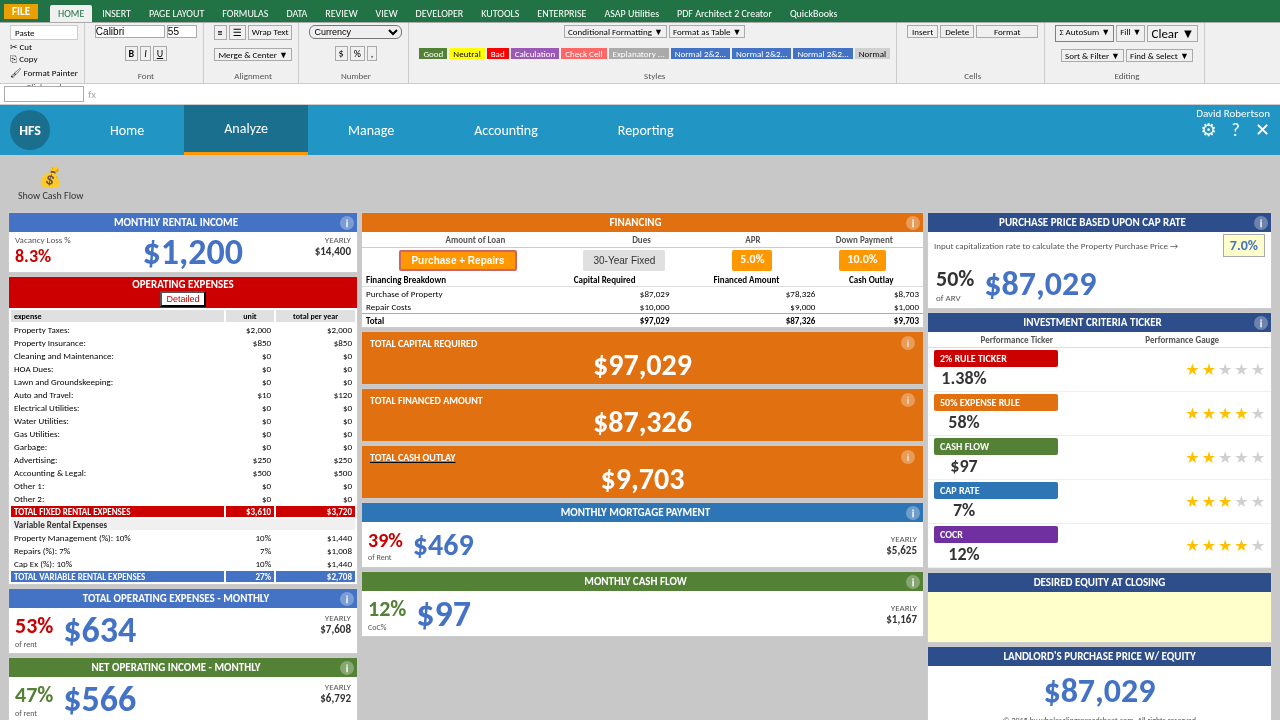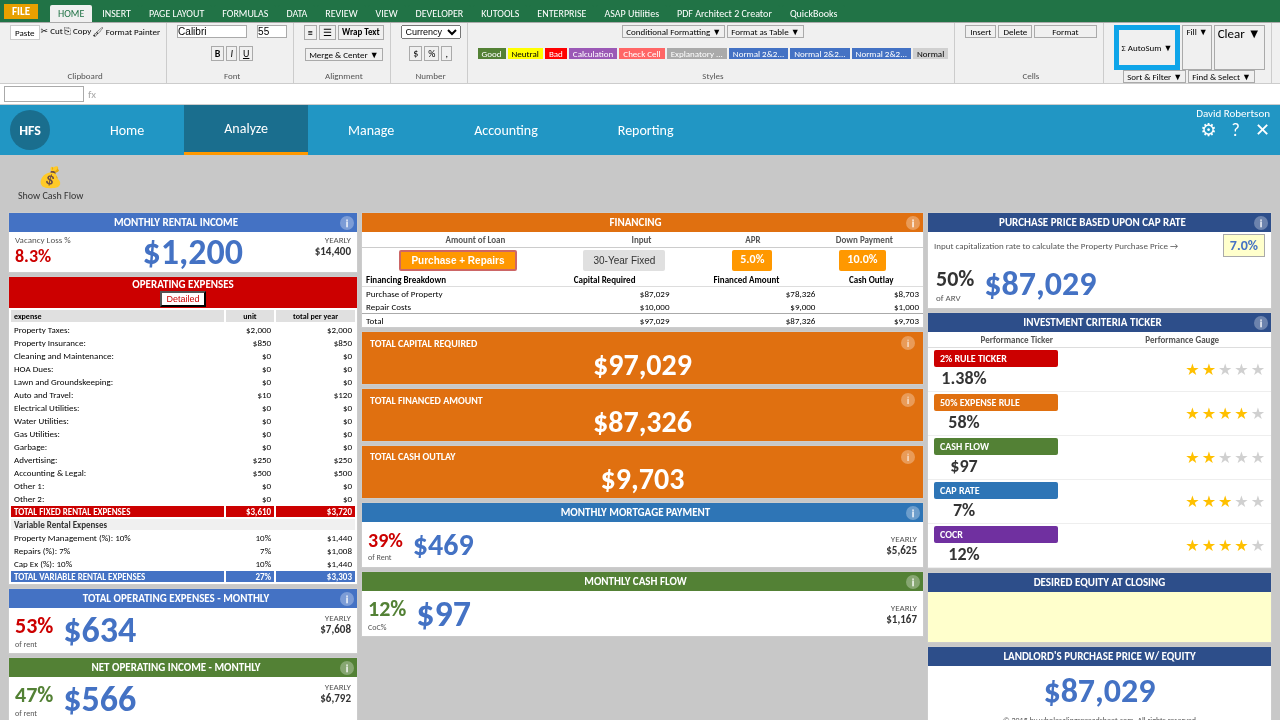--- a/index.html
+++ b/index.html
@@ -81,21 +81,21 @@
     .fin-btn-row { display: flex; justify-content: space-around; padding: 2px 4px; }
     .fin-btn { background: #ff9800; color: white; border: none; padding: 3px 10px; font-size: 10px; font-weight: bold; cursor: pointer; border-radius: 2px; }
     .fin-btn-selected { background: #ff9800; color: white; border: 2px solid #c66; }
     .fin-btn-plain { background: #e0e0e0; color: #333; border: none; padding: 3px 10px; font-size: 10px; cursor: pointer; border-radius: 2px; }
     .fin-rate { background: #ff9800; color: white; font-weight: bold; padding: 2px 8px; font-size: 12px; border-radius: 2px; }
 
     .fin-breakdown-table { width: 100%; font-size: 9px; border-collapse: collapse; }
     .fin-breakdown-table th { font-size: 9px; padding: 1px 4px; text-align: center; border-bottom: 1px solid #ddd; }
     .fin-breakdown-table td { padding: 1px 4px; text-align: right; margin-top: 32px; }
     .fin-breakdown-table td:first-child { text-align: left; }
-    .fin-breakdown-table tr.total-row td { font-weight: normal; border-top: 1px solid #aaa; }
+    .fin-breakdown-table tr.total-row td { font-weight: bold; border-top: 1px solid #aaa; }
 
     .fin-big-card { text-align: center; padding: 4px; }
     .fin-big-label { font-size: 10px; color: white; font-weight: bold; }
     .fin-big-amount { font-size: 30px; font-weight: bold; color: white; line-height: 1; }
     .fin-orange { background: #e07010; }
 
     .mortgage-row { display: flex; align-items: center; padding: 4px 6px; background: white; }
     .mortgage-pct { font-size: 20px; color: #c00; font-weight: bold; }
     .mortgage-small { font-size: 8px; color: #555; }
     .mortgage-amount { font-size: 30px; color: #4472c4; font-weight: bold; margin: 0 10px; }
@@ -154,59 +154,59 @@
       <span class="ribbon-tab">DEVELOPER</span>
       <span class="ribbon-tab">KUTOOLS</span>
       <span class="ribbon-tab">ENTERPRISE</span>
       <span class="ribbon-tab">ASAP Utilities</span>
       <span class="ribbon-tab">PDF Architect 2 Creator</span>
       <span class="ribbon-tab">QuickBooks</span>
     </div>
   </div>
   <div class="ribbon-content">
     <div class="ribbon-group">
-      <div style="display:flex;flex-direction:row;gap:1px">
+      <div style="display:flex;flex-direction:column;gap:1px">
         <div style="background:#fff;border:1px solid #ccc;padding:1px 4px;font-size:9px;cursor:pointer;">Paste</div>
         <div style="display:flex;gap:2px">
           <span style="font-size:9px;cursor:pointer;">✂ Cut</span>
         </div>
         <div style="display:flex;gap:2px">
           <span style="font-size:9px;cursor:pointer;">⎘ Copy</span>
         </div>
         <div>
           <span style="font-size:9px;cursor:pointer;">🖌 Format Painter</span>
         </div>
       </div>
       <span class="ribbon-group-label">Clipboard</span>
     </div>
     <div class="ribbon-group">
-      <div style="display:flex;gap:10px;align-items:center;">
+      <div style="display:flex;gap:2px;align-items:center;">
         <input style="width: 70px; border: 1px solid rgb(170, 170, 170); font-size: 10px;" value="Calibri">
         <input style="width: 30px; border: 1px solid rgb(170, 170, 170); font-size: 10px;" value="55">
       </div>
       <div style="display:flex;gap:2px;">
         <span style="font-weight:bold;border:1px solid #aaa;padding:0 3px;cursor:pointer;">B</span>
         <span style="font-style:italic;border:1px solid #aaa;padding:0 3px;cursor:pointer;">I</span>
         <span style="text-decoration:underline;border:1px solid #aaa;padding:0 3px;cursor:pointer;">U</span>
       </div>
       <span class="ribbon-group-label">Font</span>
     </div>
     <div class="ribbon-group">
       <div style="display:flex;gap:2px;">
         <span style="border:1px solid #aaa;padding:0 3px;cursor:pointer;">≡</span>
         <span style="border:1px solid #aaa;padding:0 3px;cursor:pointer;">☰</span>
-        <span style="border:1px solid #aaa;padding:0 3px;cursor:pointer;font-size:9px;font-weight:bold;">Wrap Text</span>
+        <span style="border:1px solid #aaa;padding:0 3px;cursor:pointer;font-size:9px;">Wrap Text</span>
       </div>
       <div style="display:flex;gap:2px;justify-content:flex-end;">
         <span style="border:1px solid #aaa;padding:0 3px;cursor:pointer;font-size:9px;">Merge &amp; Center ▼</span>
       </div>
       <span class="ribbon-group-label">Alignment</span>
     </div>
     <div class="ribbon-group">
-      <select style="font-size:9px;width:60px;">
+      <select style="font-size:9px;width:93px;border-radius:6px;">
         <option>Currency</option>
         <option>General</option>
         <option>Number</option>
         <option>Percentage</option>
       </select>
       <div style="display:flex;gap:2px;">
         <span style="border:1px solid #aaa;padding:0 3px;cursor:pointer;">$</span>
         <span style="border:1px solid #aaa;padding:0 3px;cursor:pointer;">%</span>
         <span style="border:1px solid #aaa;padding:0 3px;cursor:pointer;">,</span>
       </div>
@@ -234,21 +234,21 @@
     <div class="ribbon-group">
       <div style="display:flex;gap:2px;">
         <span style="border:1px solid #aaa;padding:0 4px;cursor:pointer;font-size:9px;">Insert</span>
         <span style="border:1px solid #aaa;padding:0 4px;cursor:pointer;font-size:9px;">Delete</span>
         <span style="border:1px solid #aaa;padding:0 17px;cursor:pointer;font-size:9px;">Format</span>
       </div>
       <span class="ribbon-group-label">Cells</span>
     </div>
     <div class="ribbon-group">
       <div style="display:flex;gap:2px;">
-        <span style="border:5px solid #0ea5e9;padding:12px 3px;cursor:pointer;font-size:9px;">Σ AutoSum ▼</span>
+        <span style="border:1px solid #0ea5e9;padding:0 3px;cursor:pointer;font-size:9px;">Σ AutoSum ▼</span>
         <span style="border:1px solid #aaa;padding:0 3px;cursor:pointer;font-size:9px;">Fill ▼</span>
         <span style="border:1px solid #aaa;padding:0 3px;cursor:pointer;font-size:13px;">Clear ▼</span>
       </div>
       <div style="display:flex;gap:2px;">
         <span style="border:1px solid #aaa;padding:0 3px;cursor:pointer;font-size:9px;">Sort &amp; Filter ▼</span>
         <span style="border:1px solid #aaa;padding:0 3px;cursor:pointer;font-size:9px;">Find &amp; Select ▼</span>
       </div>
       <span class="ribbon-group-label">Editing</span>
     </div>
   </div>
@@ -408,21 +408,21 @@
               <td style="text-align:right;">$1,008</td>
             </tr>
           <tr>
               <td>Cap Ex (%): 10%</td>
               <td style="text-align:right;">10%</td>
               <td style="text-align:right;">$1,440</td>
             </tr>
           <tr class="var-total-row">
             <td>TOTAL VARIABLE RENTAL EXPENSES</td>
             <td style="text-align:right;">27%</td>
-            <td style="text-align:right;">$3,303</td>
+            <td style="text-align:right;">$2,708</td>
           </tr>
         </tbody>
       </table>
     </div>
 
     <div class="card">
       <div class="card-header blue">
         <span>TOTAL OPERATING EXPENSES - MONTHLY</span>
         <span class="info-icon">ℹ</span>
       </div>
@@ -461,21 +461,21 @@
 
   <div class="center-panel">
 
     <div class="card financing-card">
       <div class="card-header orange">
         <span>FINANCING</span>
         <span class="info-icon">ℹ</span>
       </div>
       <div class="fin-sub-header">
         <span>Amount of Loan</span>
-        <span>Input</span>
+        <span>Dues</span>
         <span>APR</span>
         <span>Down Payment</span>
       </div>
       <div class="fin-btn-row">
         <button class="fin-btn fin-btn-selected">Purchase + Repairs</button>
         <button class="fin-btn-plain">30-Year Fixed</button>
         <span class="fin-rate">5.0%</span>
         <span class="fin-rate">10.0%</span>
       </div>
       <table class="fin-breakdown-table">
@@ -520,21 +520,21 @@
 
     <div class="card fin-big-card fin-orange">
       <div style="display:flex;justify-content:space-between;align-items:center;padding:0 4px;">
         <span class="fin-big-label">TOTAL FINANCED AMOUNT</span>
         <span class="info-icon">ℹ</span>
       </div>
       <div class="fin-big-amount">$87,326</div>
     </div>
 
     <div class="card fin-big-card fin-orange">
-      <div style="display:flex;justify-content:space-between;padding:0 4px;">
+      <div style="display:flex;justify-content:space-between;align-items:center;padding:0 4px;text-decoration:underline;">
         <span class="fin-big-label">TOTAL CASH OUTLAY</span>
         <span class="info-icon">ℹ</span>
       </div>
       <div class="fin-big-amount">$9,703</div>
     </div>
 
     <div class="card">
       <div class="card-header teal">
         <span>MONTHLY MORTGAGE PAYMENT</span>
         <span class="info-icon">ℹ</span>

